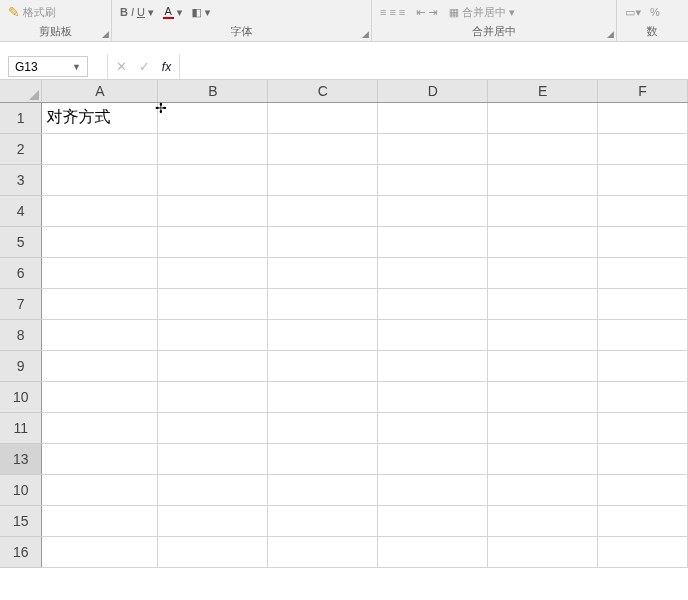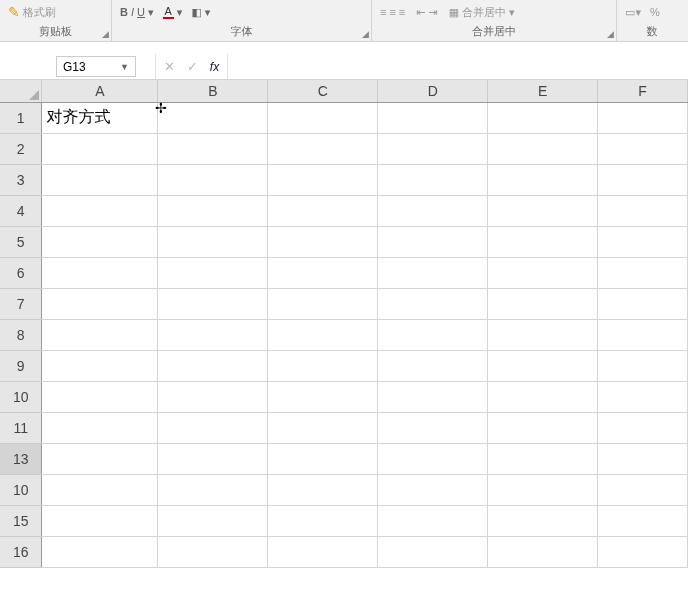--- a/index.html
+++ b/index.html
@@ -68,21 +68,20 @@
     }
     
     
     .formula-bar {
       height: 26px;
       background: #fff;
       border-bottom: 1px solid #d4d4d4;
       display: flex;
       align-items: stretch;
       margin-top: 12px;
-      padding-left: 48px;
     }
     .name-box {
       width: 80px;
       border: 1px solid #ccc;
       background: #fff;
       display: flex;
       align-items: center;
       padding: 0 6px;
       font-size: 12px;
       margin: 2px 0 2px 8px;

